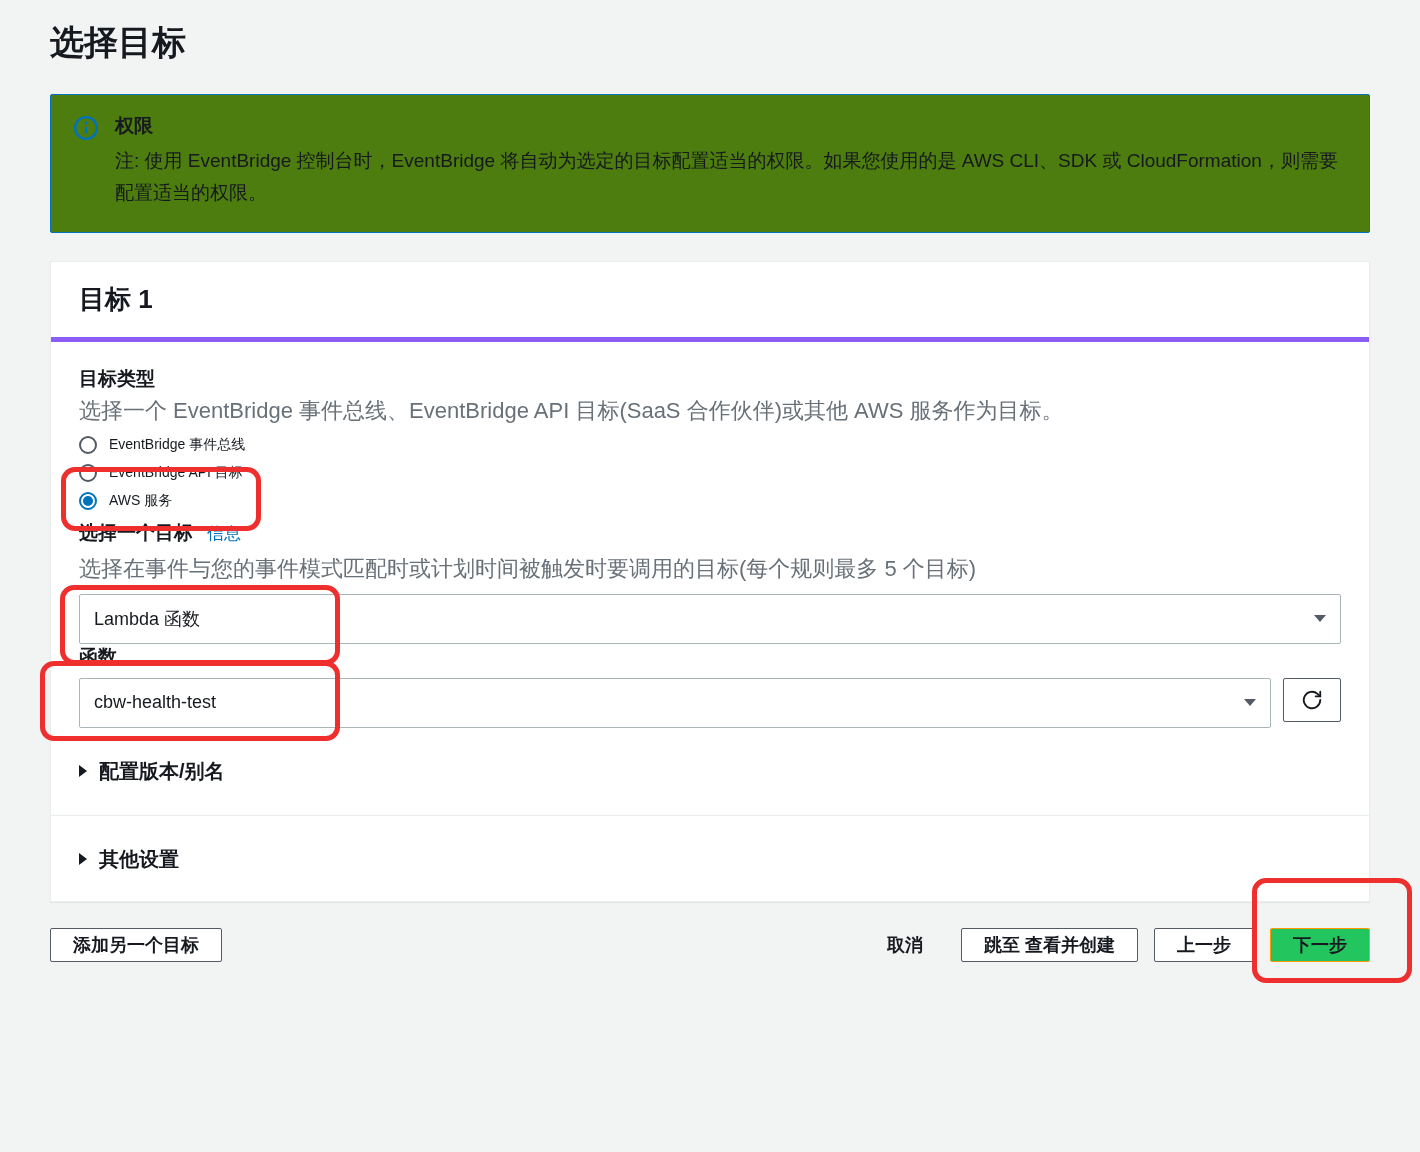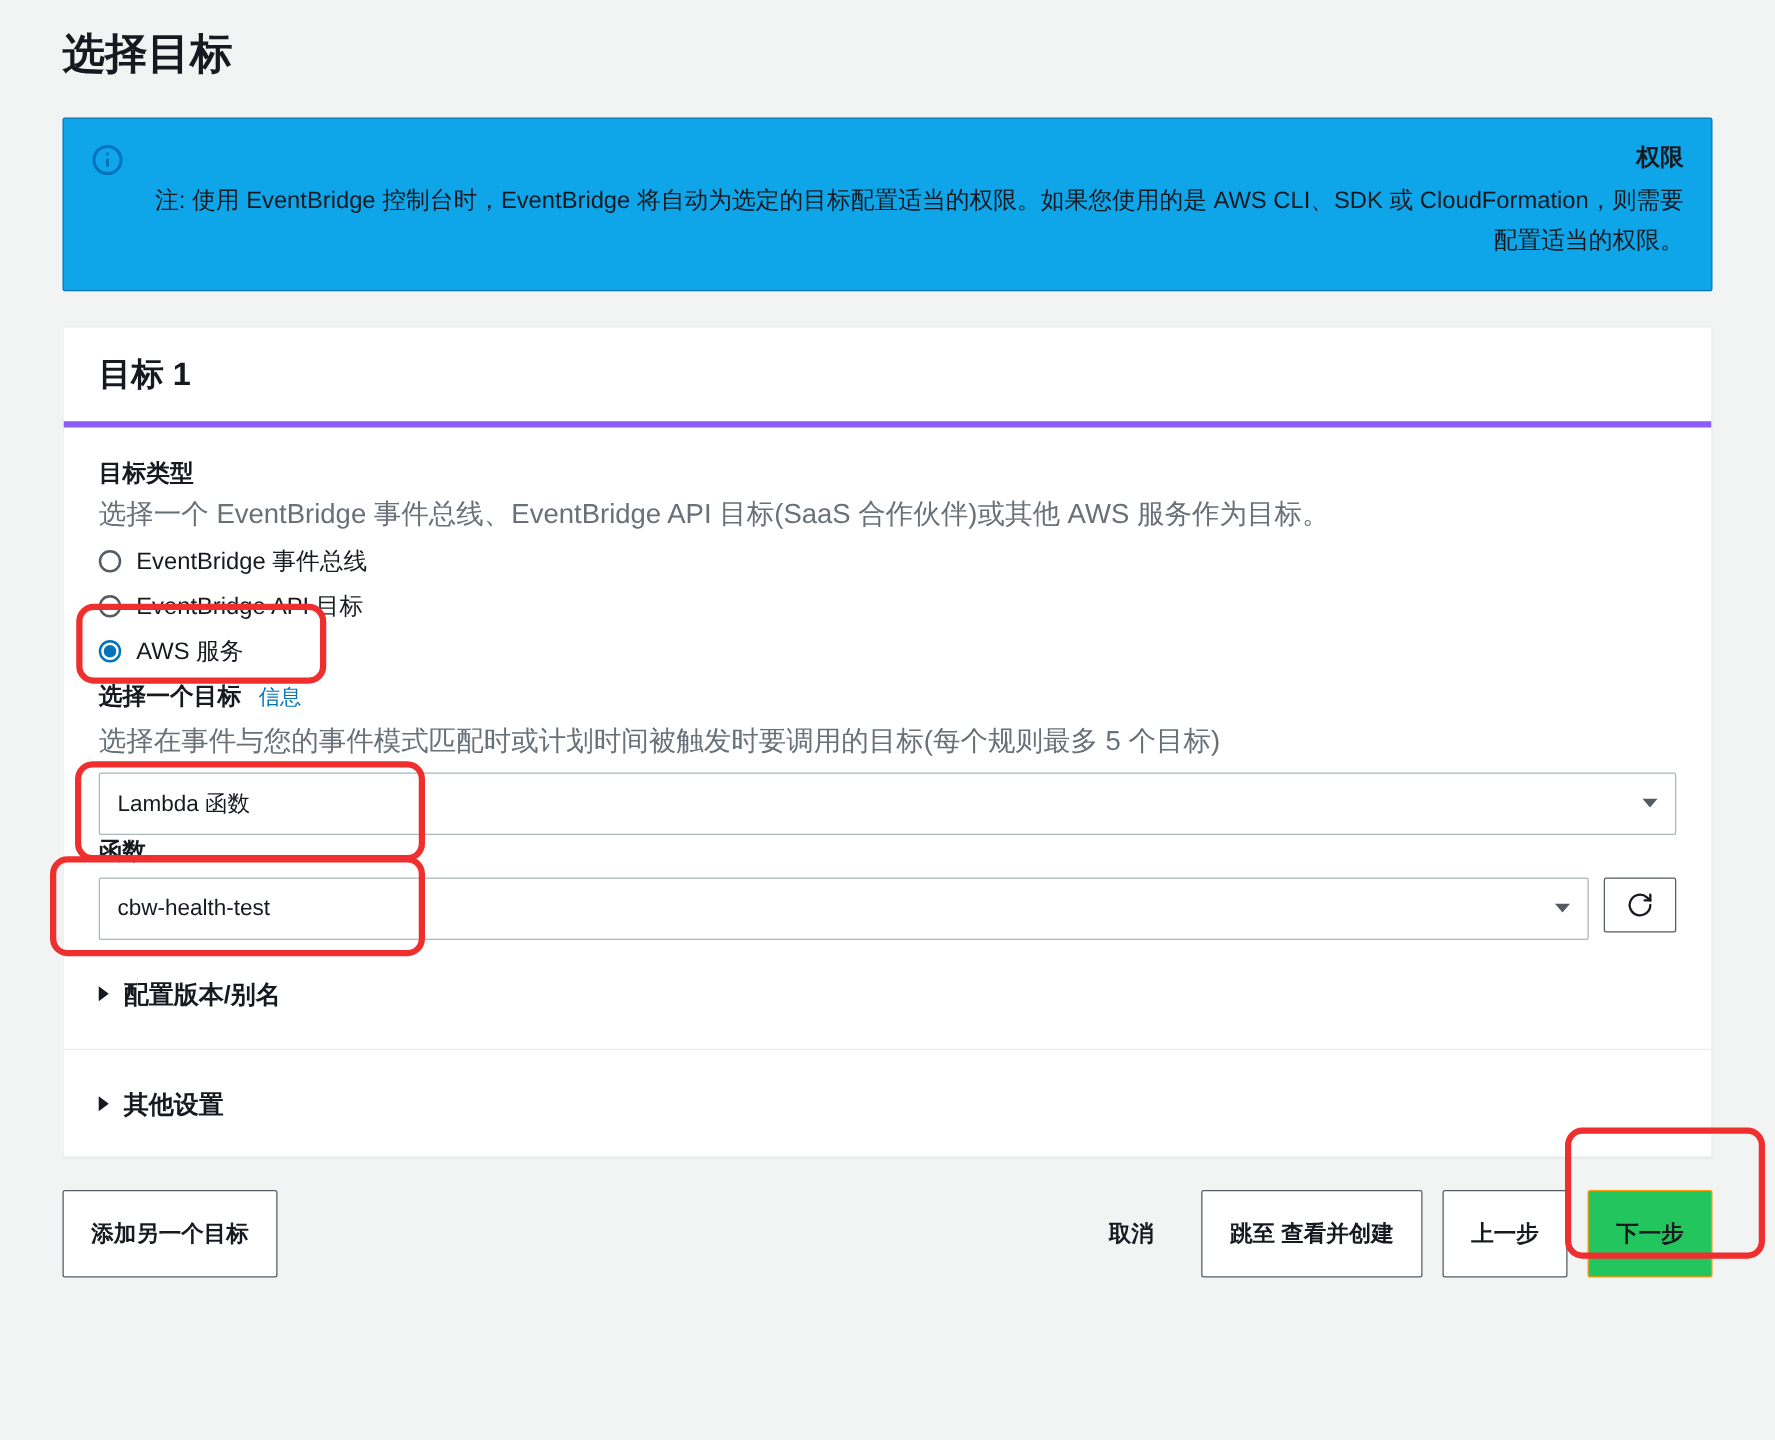--- a/index.html
+++ b/index.html
@@ -10,28 +10,27 @@
       width: 1420px;
       padding: 20px 50px 30px;
     }
     .page-title {
       font-size: 34px;
       font-weight: 700;
       margin-bottom: 28px;
       color: #16191f;
     }
     .alert-box {
-      background: #0ea5e9;
+      background: #4d7c0f;
       border: 1px solid #0073bb;
       border-radius: 2px;
       padding: 18px 22px 22px;
       display: flex;
       gap: 16px;
       margin-bottom: 28px;
-      text-align: right;
     }
     .alert-icon {
       width: 26px;
       height: 26px;
       flex-shrink: 0;
       margin-top: 2px;
     }
     .alert-icon svg { width: 26px; height: 26px; }
     .alert-content { flex: 1; }
     .alert-title {
@@ -88,21 +87,21 @@
       border-color: #0073bb;
     }
     .radio-circle.selected::after {
       content: "";
       position: absolute;
       top: 2px; left: 2px;
       width: 10px; height: 10px;
       background: #0073bb;
       border-radius: 50%;
     }
-    .radio-label { font-size: 19px; }
+    .radio-label { font-size: 14px; }
     .section { }
     .label-row {
       display: flex;
       align-items: baseline;
       gap: 14px;
       margin-bottom: 4px;
     }
     .info-link {
       color: #0073bb;
       font-size: 17px;
@@ -171,21 +170,21 @@
     .footer-row {
       display: flex;
       justify-content: space-between;
       align-items: center;
       margin-top: 26px;
     }
     .btn {
       border: 1px solid #545b64;
       background: #fff;
       border-radius: 2px;
-      padding: 22px 22px;
+      padding: 4px 22px;
       font-size: 18px;
       font-weight: 700;
       cursor: pointer;
       color: #16191f;
     }
     .btn.link {
       border: none;
       background: none;
       color: #16191f;
     }

